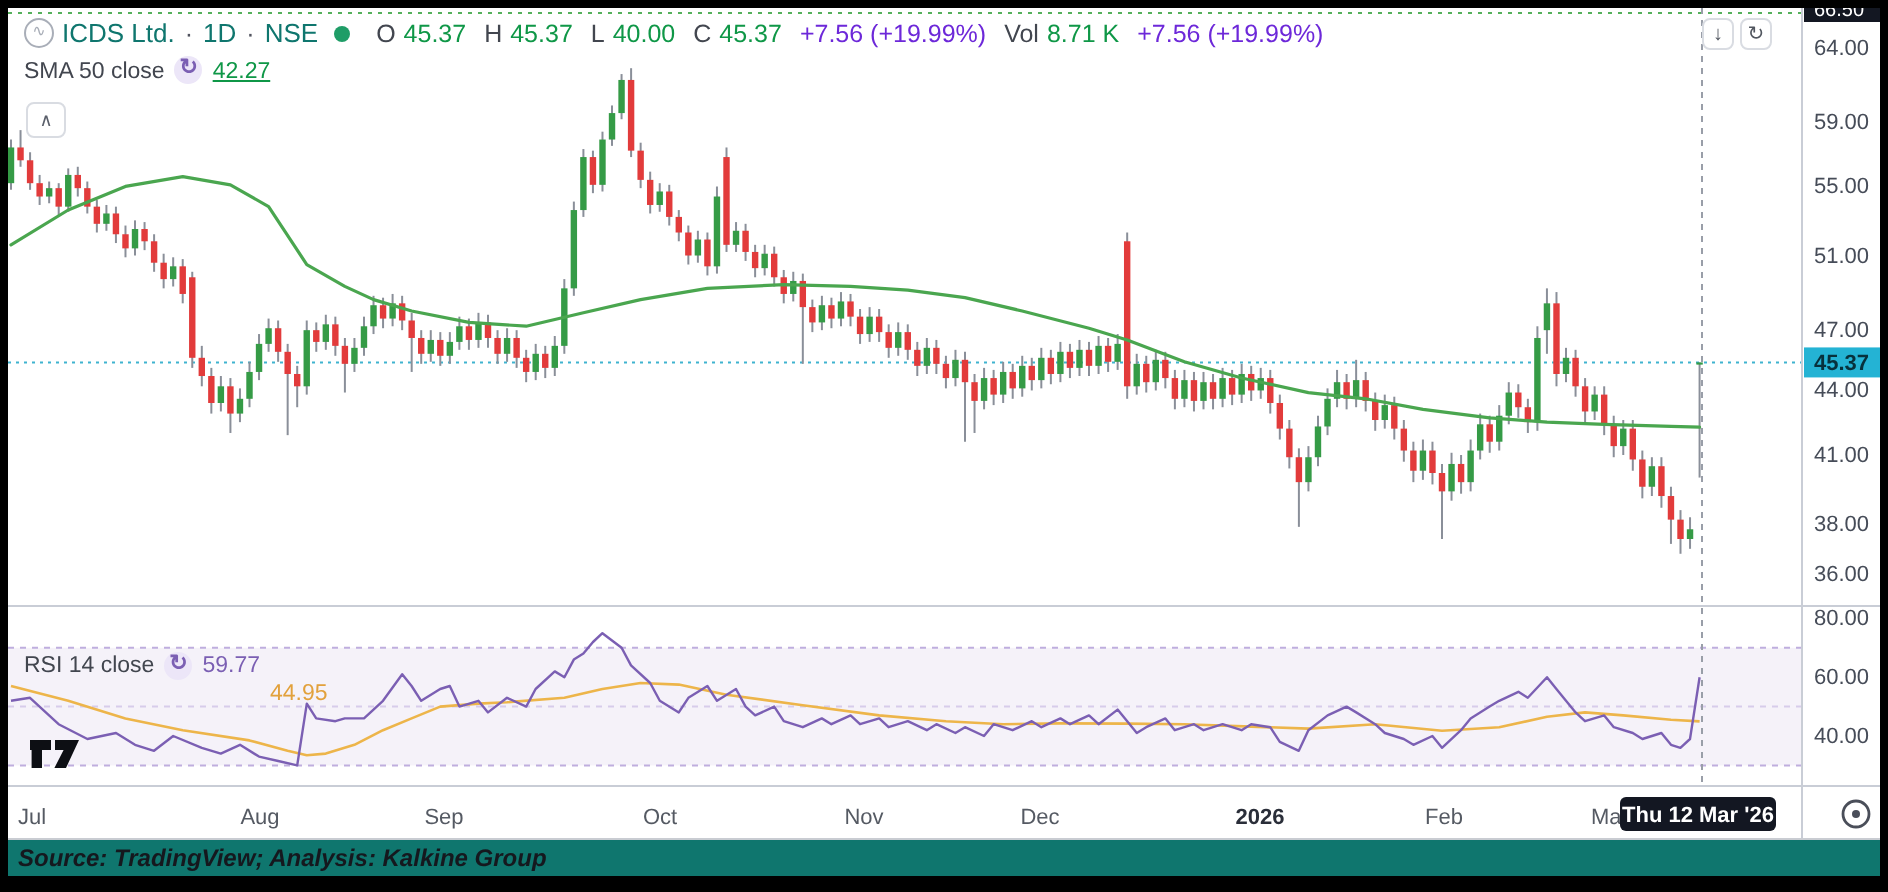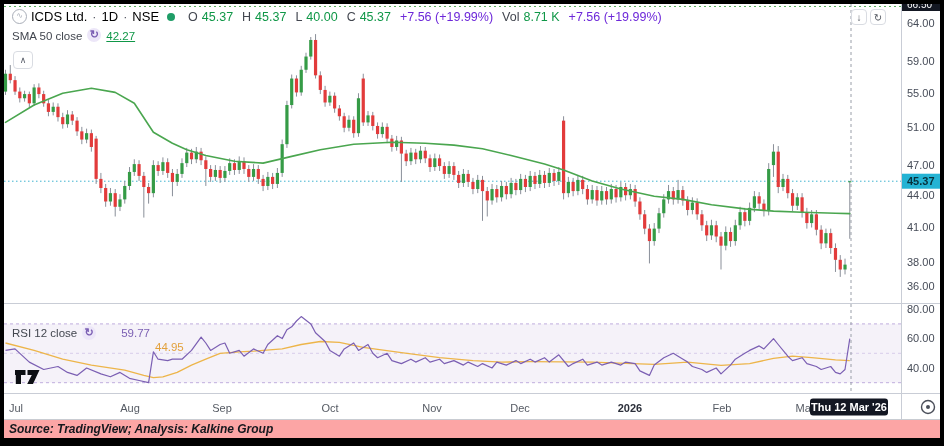--- a/index.html
+++ b/index.html
@@ -1,38 +1,38 @@
 <!DOCTYPE html>
 <html><head>
 <meta charset="utf-8">
 <style>
   html,body{margin:0;padding:0;background:#555;}
   .frame{position:relative;width:944px;height:446px;background:#000;font-family:"Liberation Sans",sans-serif;overflow:hidden;}
   .canvas{position:absolute;left:4px;top:4px;width:936px;height:434px;background:#ffffff;overflow:hidden;}
   svg#main-svg{position:absolute;left:0;top:0;}
   .legend{position:absolute;left:8px;top:5px;display:flex;align-items:center;gap:4px;font-size:12.5px;color:#131722;white-space:nowrap;z-index:5;}
   .sym-icon{width:15px;height:15px;border-radius:50%;border:1.5px solid #a9aeb8;box-sizing:border-box;color:#a9aeb8;font-size:8px;line-height:11px;text-align:center;}
-  .sym-title{color:#000000;font-size:13px;}
+  .sym-title{color:#0f766e;font-size:13px;}
   .mid-dot{color:#50535e;margin:0 1px;}
   .status-dot{width:8px;height:8px;border-radius:50%;background:#1f9d67;margin:0 4px;}
   .olabel{color:#42464f;margin-left:5px;}
   .oval{color:#0f9747;}
   .chg{color:#6d28d9;margin-left:5px;}
   .legend2{position:absolute;left:8px;top:24px;display:flex;align-items:flex-end;gap:5px;font-size:11.5px;color:#42464f;z-index:5;}
   .spinner{display:inline-block;width:14px;height:14px;border-radius:50%;background:#ece6f8;color:#7b5fb3;font-size:11px;line-height:13px;text-align:center;font-weight:700;}
   .greenval{color:#0f9747;text-decoration:underline;}
   .rsi-legend{position:absolute;left:8px;top:308px;display:flex;align-items:center;gap:5px;font-size:11.5px;color:#42464f;z-index:5;}
-  .purpleval{color:#7b5fb3;margin-left:20px;}
+  .purpleval{color:#7b5fb3;}
   .orangeval{color:#e2a13c;margin-top:29px;}
   .collapse-btn{position:absolute;left:9px;top:47px;width:20px;height:18px;background:#fff;border:1px solid #d9dce2;border-radius:4px;color:#5a5f6a;font-size:9px;line-height:15px;text-align:center;padding:0;cursor:pointer;z-index:5;}
   .topbtns{position:absolute;left:847px;top:5px;display:flex;gap:3px;z-index:5;}
   .topbtns button{width:16px;height:16px;border:1px solid #d9dce2;border-radius:4px;background:#fff;color:#51565f;font-size:10px;line-height:13px;text-align:center;padding:0;cursor:pointer;}
   .watermark{position:absolute;left:10px;top:362px;display:flex;align-items:center;gap:6px;z-index:1;}
   .wm-text{font-size:18px;font-weight:700;color:#0d0f14;letter-spacing:0.2px;}
-  .sourcebar{position:absolute;left:0;top:415px;width:936px;height:19px;background:#fca5a5;border-top:1px solid #c9ccd2;font-size:12px;font-weight:700;font-style:italic;color:#15181e;padding:2px 0 0 5px;box-sizing:border-box;z-index:6;}
+  .sourcebar{position:absolute;left:0;top:415px;width:936px;height:19px;background:#0f766e;border-top:1px solid #c9ccd2;font-size:12px;font-weight:700;font-style:italic;color:#15181e;padding:2px 0 0 5px;box-sizing:border-box;z-index:6;}
 </style>
 </head>
 <body>
 
 <div class="frame">
   <div class="canvas">
 
     <div class="watermark">
       <svg width="27" height="21" viewBox="0 0 27 21">
         <path d="M1,4 H11.5 V9 H7 V18 H1.8 V9 H1 Z" fill="#0d0f14"></path>
@@ -489,21 +489,21 @@
     </div>
 
     <button class="collapse-btn">∧</button>
 
     <div class="topbtns">
       <button>↓</button>
       <button>↻</button>
     </div>
 
     <div class="rsi-legend">
-      <span>RSI 12 close</span>
+      <span>RSI 14 close</span>
       <span class="spinner">↻</span>
       <span class="purpleval">59.77</span>
       <span class="orangeval">44.95</span>
     </div>
 
     <div class="sourcebar">
       <span>Source: TradingView; Analysis: Kalkine Group</span>
     </div>
 
   </div>

